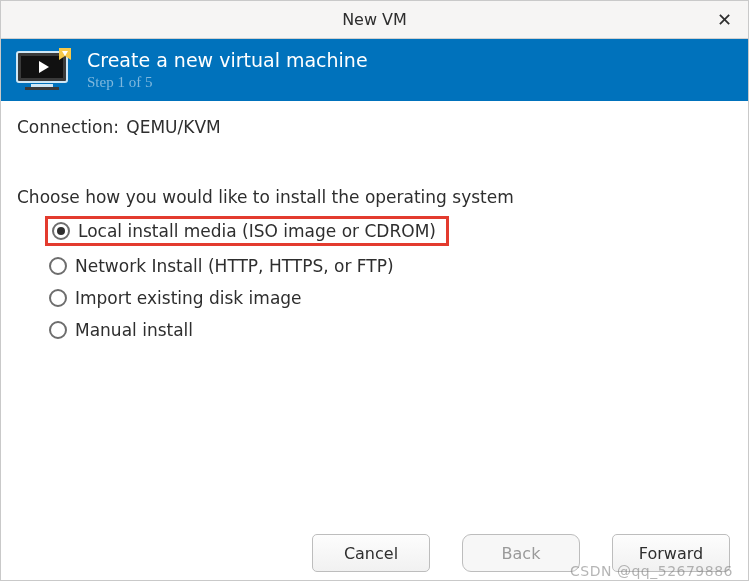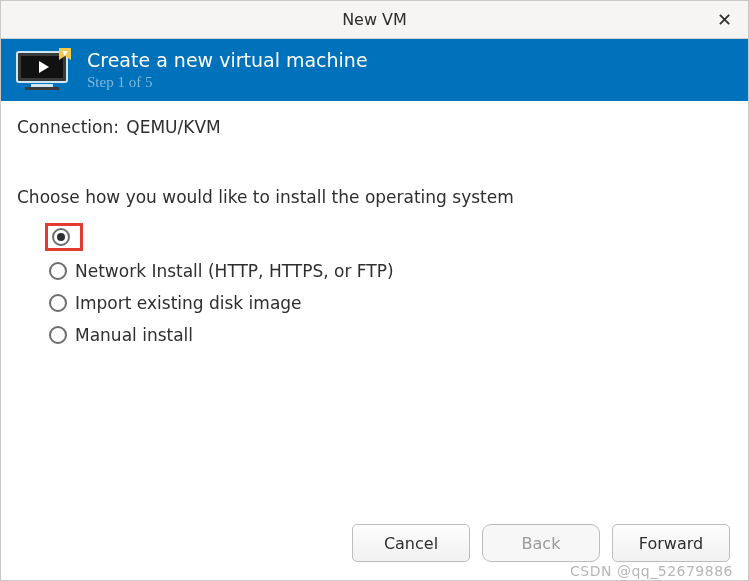--- a/index.html
+++ b/index.html
@@ -68,21 +68,21 @@
       padding: 16px 16px 0 16px;
       color: #2e2e2e;
     }
     .conn-row {
       font-size: 17px;
       margin-bottom: 50px;
     }
     .conn-row .lbl { margin-right: 2px; }
     .prompt {
       font-size: 17px;
-      margin-bottom: 16px;
+      margin-bottom: 9px;
     }
     .options {
       padding-left: 28px;
       display: flex;
       flex-direction: column;
       gap: 8px;
     }
     .opt {
       display: flex;
       align-items: center;
@@ -111,22 +111,22 @@
       content: "";
       width: 8px;
       height: 8px;
       background: #2e2e2e;
       border-radius: 50%;
       display: block;
     }
     .footer {
       display: flex;
       justify-content: flex-end;
-      gap: 12px;
-      padding: 0 18px 18px 18px;
+      gap: 32px;
+      padding: 0 18px 8px 18px;
     }
     .btn {
       min-width: 118px;
       height: 38px;
       border: 1px solid #bdbdbd;
       border-radius: 5px;
       background: linear-gradient(#fdfdfd,#f1f1f1);
       font-size: 16px;
       color: #2e2e2e;
       display: inline-flex;
@@ -180,20 +180,21 @@
     <div class="conn-row">
       <span class="lbl">Connection:</span>
       <span>QEMU/KVM</span>
     </div>
 
     <div class="prompt">Choose how you would like to install the operating system</div>
 
     <div class="options">
       <label class="opt selected">
         <span class="radio checked"></span>
+        <span>Local install media (ISO image or CDROM)</span>
       </label>
       <label class="opt">
         <span class="radio"></span>
         <span>Network Install (HTTP, HTTPS, or FTP)</span>
       </label>
       <label class="opt">
         <span class="radio"></span>
         <span>Import existing disk image</span>
       </label>
       <label class="opt">

